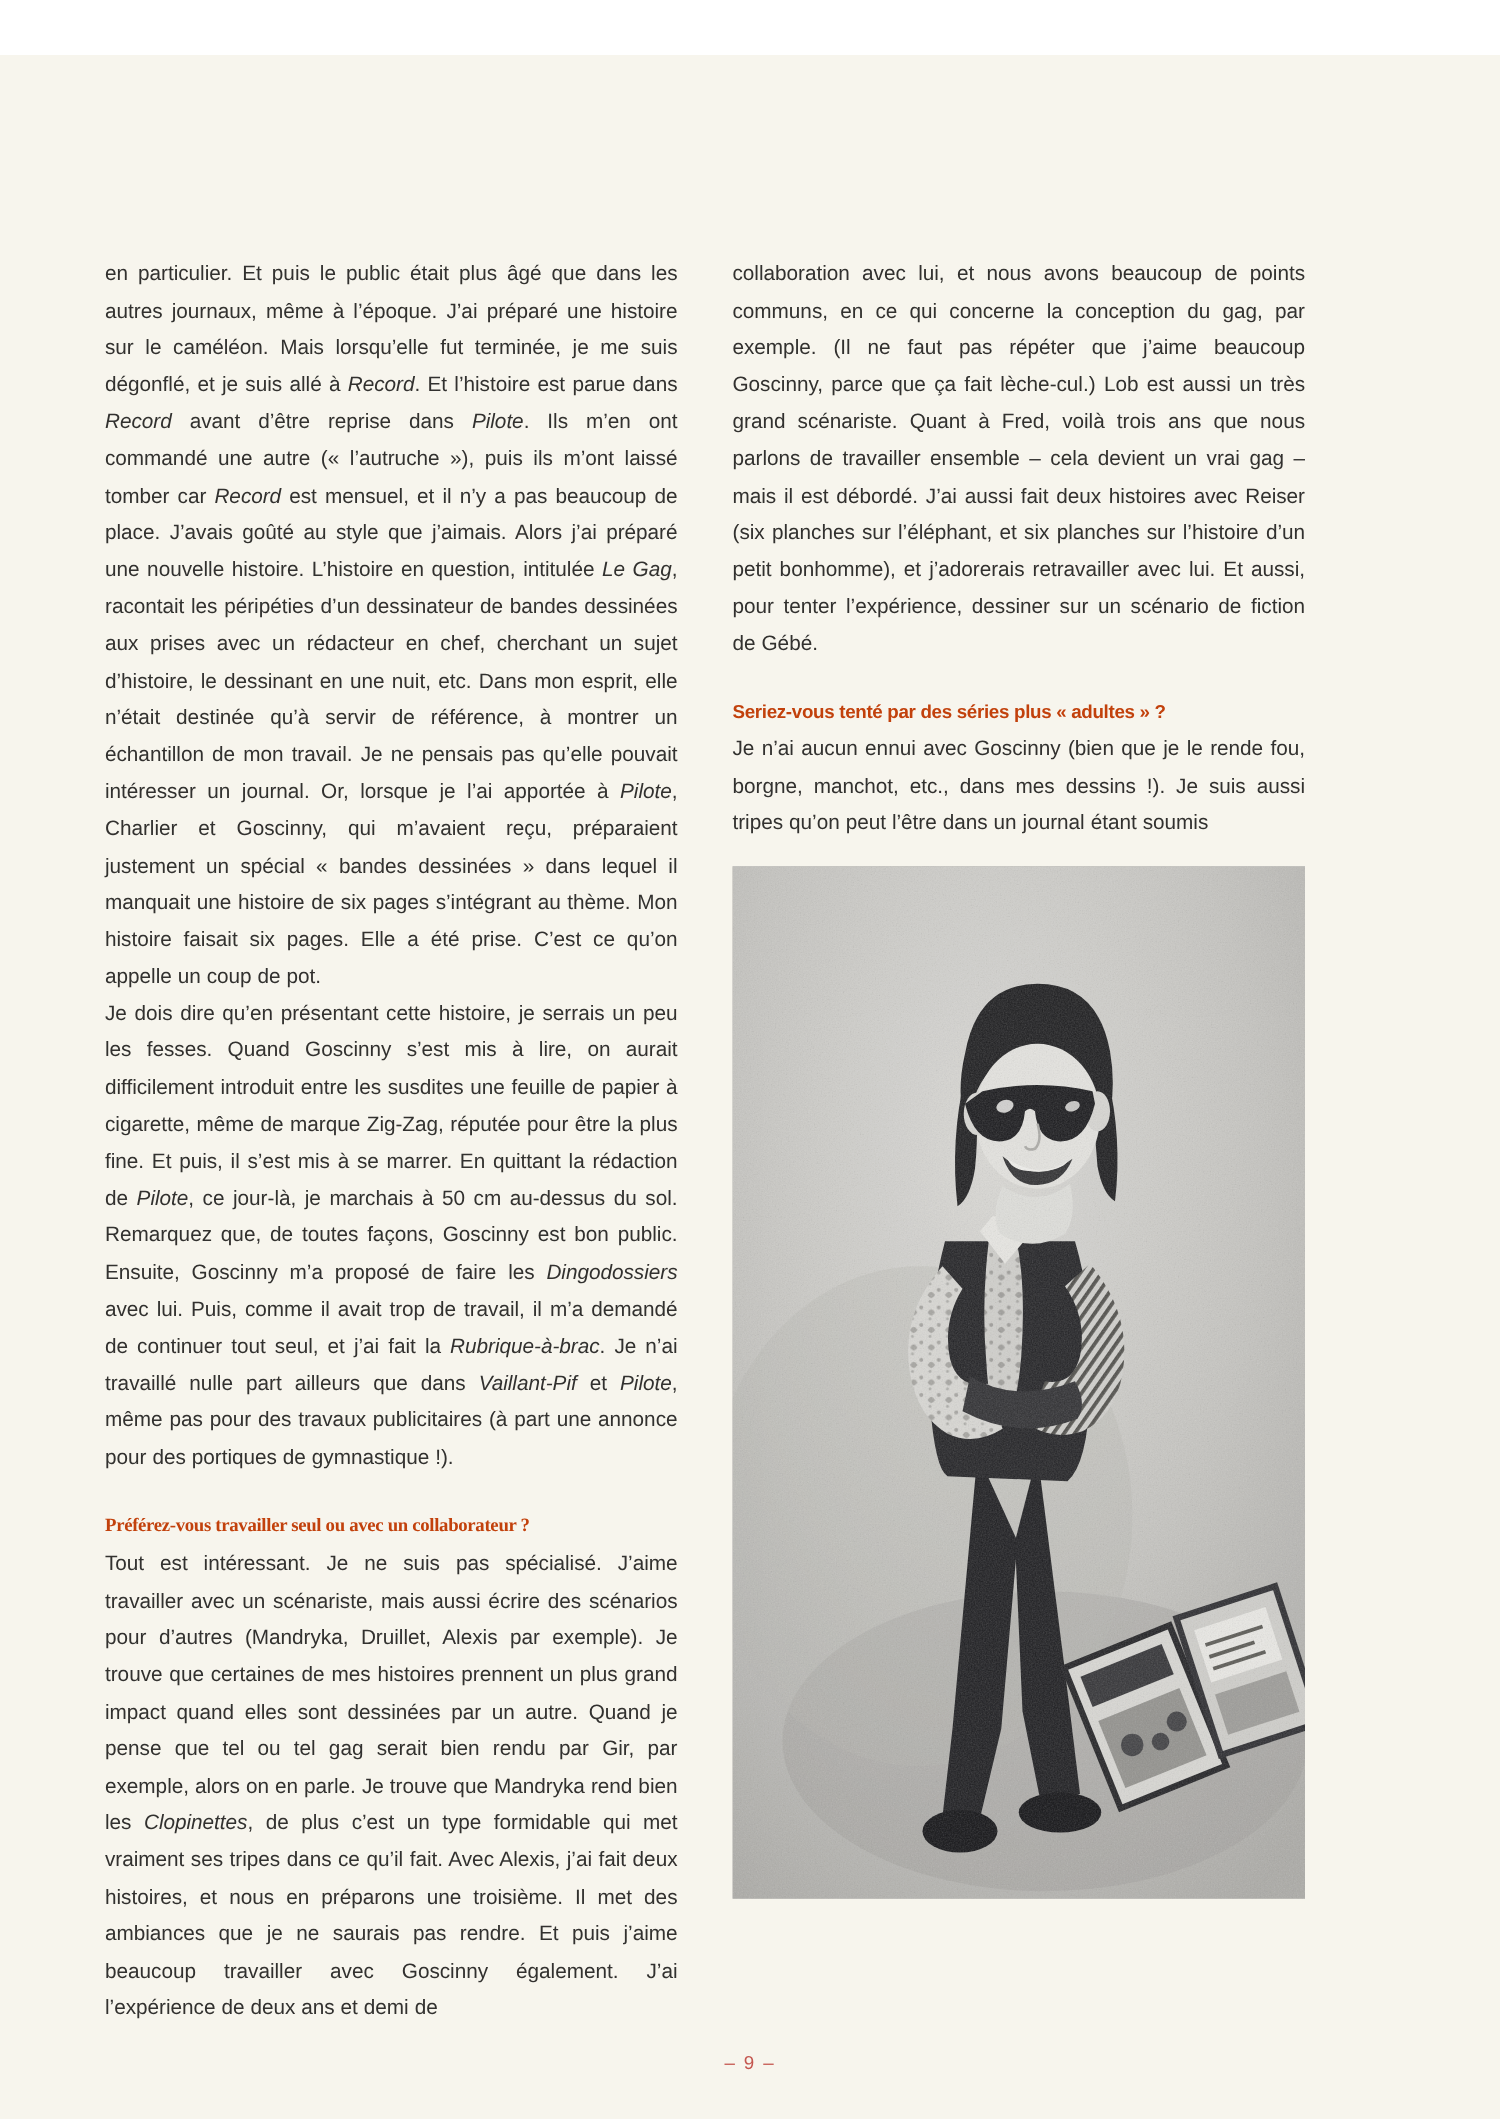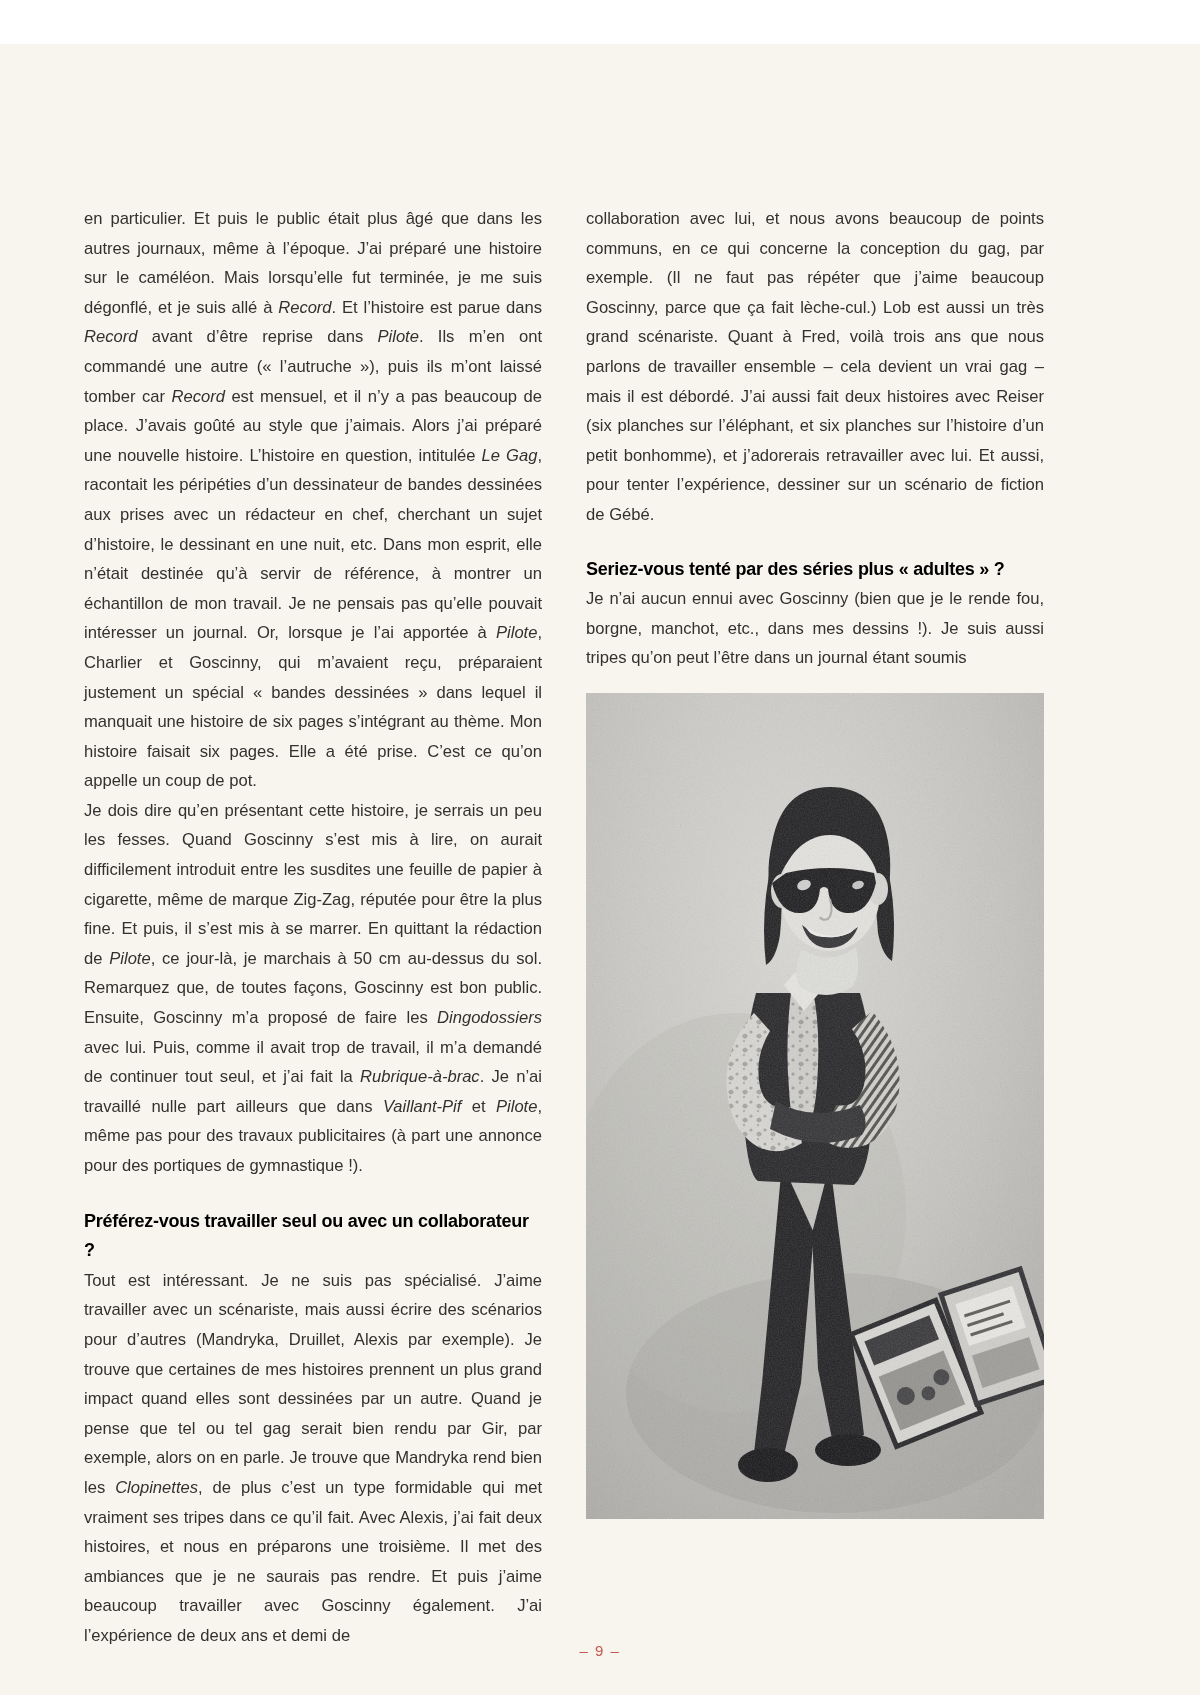--- a/index.html
+++ b/index.html
@@ -36,30 +36,30 @@
     line-height: 29.6px;
     color: #32312f;
     text-align: justify;
     letter-spacing: -0.02px;
     margin: 0;
     word-spacing: 0.2px;
     hyphens: none;
   }
   .body-text em { font-style: italic; }
   .q-heading {
-    font-size: 18px;
+    font-size: 15px;
     line-height: 29.6px;
     font-weight: bold;
-    color: #000000;
+    color: #c2410c;
     margin: 0;
     padding-top: 25px;
     text-align: left;
     letter-spacing: -0.25px;
   }
-  .q-heading.first { padding-top: 26px; }
+  .q-heading.first { padding-top: 26px; font-family: Liberation Serif, serif; }
   .photo-wrap {
     margin-top: 20px;
     width: 458px;
     height: 826px;
     position: relative;
     overflow: hidden;
     background: #b9b8b4;
   }
   .photo-svg { display: block; width: 100%; height: 100%; }
   .folio {

